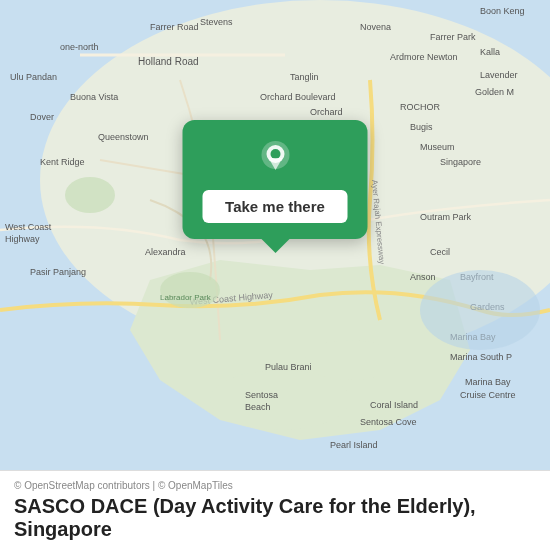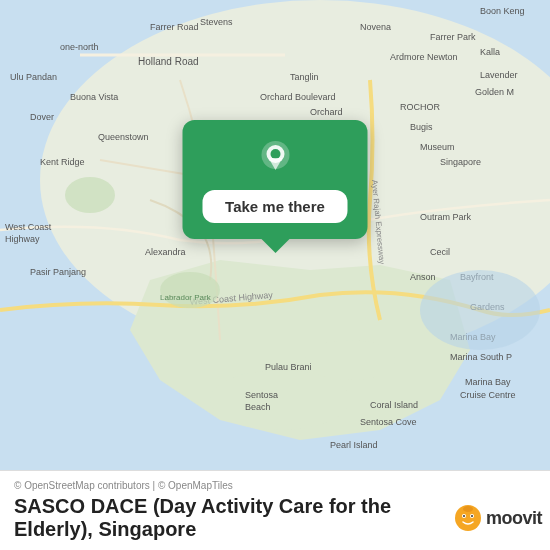--- a/index.html
+++ b/index.html
@@ -57,36 +57,36 @@
     .popup-pin-icon {
       width: 42px;
       height: 42px;
       margin-bottom: 10px;
     }
 
     .take-me-there-btn {
       background: white;
       color: #333;
       border: none;
-      border-radius: 12px;
+      border-radius: 6px;
       padding: 8px 22px;
       font-size: 15px;
       font-weight: 600;
       cursor: pointer;
       width: 100%;
       text-align: center;
     }
 
     
     #bottom-bar {
       width: 550px;
       height: 80px;
       background: white;
       border-top: 1px solid #ddd;
-      padding: 6px 8px 6px 14px;
+      padding: 6px 14px 6px 14px;
       display: flex;
       flex-direction: column;
       justify-content: center;
     }
 
     .attribution-row {
       font-size: 10px;
       color: #888;
       margin-bottom: 4px;
     }
@@ -220,27 +220,14 @@
       <polygon points="21,32 14,20 28,20" fill="rgba(255,255,255,0.7)"></polygon>
     </svg>
     <button class="take-me-there-btn">Take me there</button>
   </div>
 </div>
 
 <div id="bottom-bar">
   <div class="attribution-row">© OpenStreetMap contributors | © OpenMapTiles</div>
   <div class="location-row">
     <span class="location-text">SASCO DACE (Day Activity Care for the Elderly), Singapore</span>
-    <div class="moovit-logo">
-
-      <svg class="moovit-icon" viewBox="0 0 28 28">
-        <circle cx="14" cy="14" r="13" fill="#f5a623"></circle>
-        <circle cx="10" cy="12" r="2" fill="white"></circle>
-        <circle cx="18" cy="12" r="2" fill="white"></circle>
-        <circle cx="10" cy="12" r="1" fill="#333"></circle>
-        <circle cx="18" cy="12" r="1" fill="#333"></circle>
-        <path d="M9,18 Q14,22 19,18" stroke="white" stroke-width="1.5" fill="none" stroke-linecap="round"></path>
-        <ellipse cx="14" cy="5" rx="5" ry="3" fill="#e8941a"></ellipse>
-      </svg>
-      <span class="moovit-text">moovit</span>
-    </div>
   </div>
 </div>
 
 </body></html>

